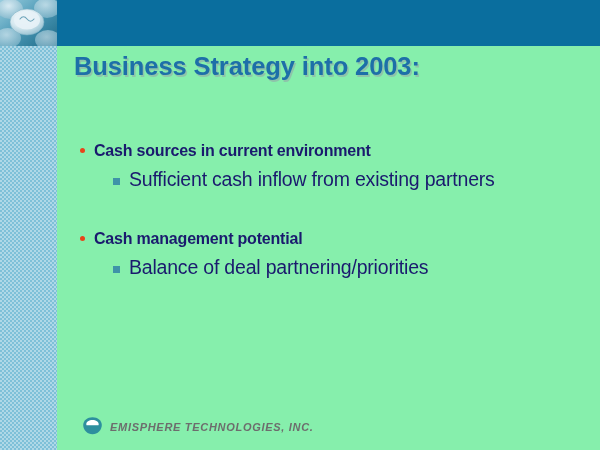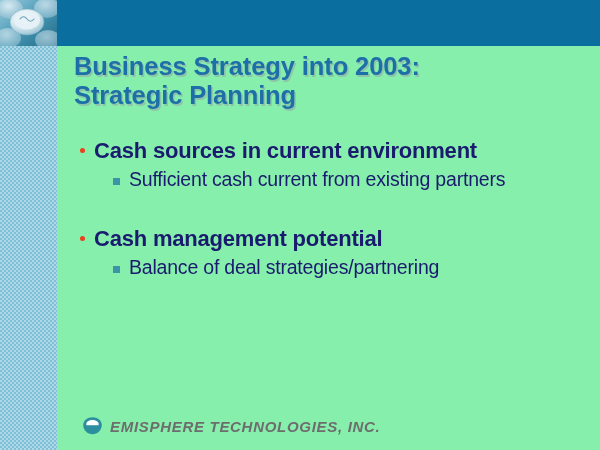--- a/index.html
+++ b/index.html
@@ -94,21 +94,21 @@
   .dot-marker {
     flex: 0 0 auto;
     width: 5px;
     height: 5px;
     border-radius: 50%;
     background: #e8441a;
     margin-top: 10px;
     margin-right: 9px;
   }
   .l1-text {
-    font-size: 22px;
+    font-size: 16px;
     font-weight: bold;
     color: #1a1a6e;
     line-height: 25px;
     letter-spacing: -0.2px;
   }
 
   .bullet-l2 {
     display: flex;
     align-items: flex-start;
     margin-left: 33px;
@@ -139,21 +139,21 @@
     display: flex;
     align-items: center;
   }
   #footer-logo {
     width: 25px;
     height: 25px;
     margin-right: 5px;
     flex: 0 0 auto;
   }
   #footer-text {
-    font-size: 15px;
+    font-size: 11px;
     font-weight: bold;
     font-style: italic;
     color: #6d6d6d;
     letter-spacing: 0.7px;
     white-space: nowrap;
   }
 </style>
 </head>
 <body>
 
@@ -189,44 +189,43 @@
       <rect x="0" y="0" width="57" height="46" fill="#1d6a88" opacity="0.06"></rect>
     </svg>
   </div>
 
   <div id="top-banner"></div>
 
   <div id="left-sidebar"></div>
 
   <div id="title-block">
     <div class="title-line">Business Strategy into 2003:</div>
-    <div class="title-line">Strategic Planning</div>
   </div>
 
   <div id="body-block">
 
     <div class="group">
       <div class="bullet-l1">
         <span class="dot-marker"></span>
         <span class="l1-text">Cash sources in current environment</span>
       </div>
       <div class="bullet-l2">
         <span class="square-marker"></span>
-        <span class="l2-text">Sufficient cash current from existing partners</span>
+        <span class="l2-text">Sufficient cash inflow from existing partners</span>
       </div>
     </div>
 
     <div class="group spaced">
       <div class="bullet-l1">
         <span class="dot-marker"></span>
         <span class="l1-text">Cash management potential</span>
       </div>
       <div class="bullet-l2">
         <span class="square-marker"></span>
-        <span class="l2-text">Balance of deal strategies/partnering</span>
+        <span class="l2-text">Balance of deal partnering/priorities</span>
       </div>
     </div>
 
   </div>
 
   <div id="footer">
     <span id="footer-logo">
       <svg width="25" height="25" viewBox="0 0 25 25" aria-hidden="true">
         <path d="M12.5 3.2 C17.6 3.2 21.8 6.6 21.8 10.9 C21.8 15.9 17.6 20.2 12.5 20.2
                  C7.4 20.2 3.2 15.9 3.2 10.9 C3.2 6.6 7.4 3.2 12.5 3.2 Z" fill="#2d8f9e"></path>

